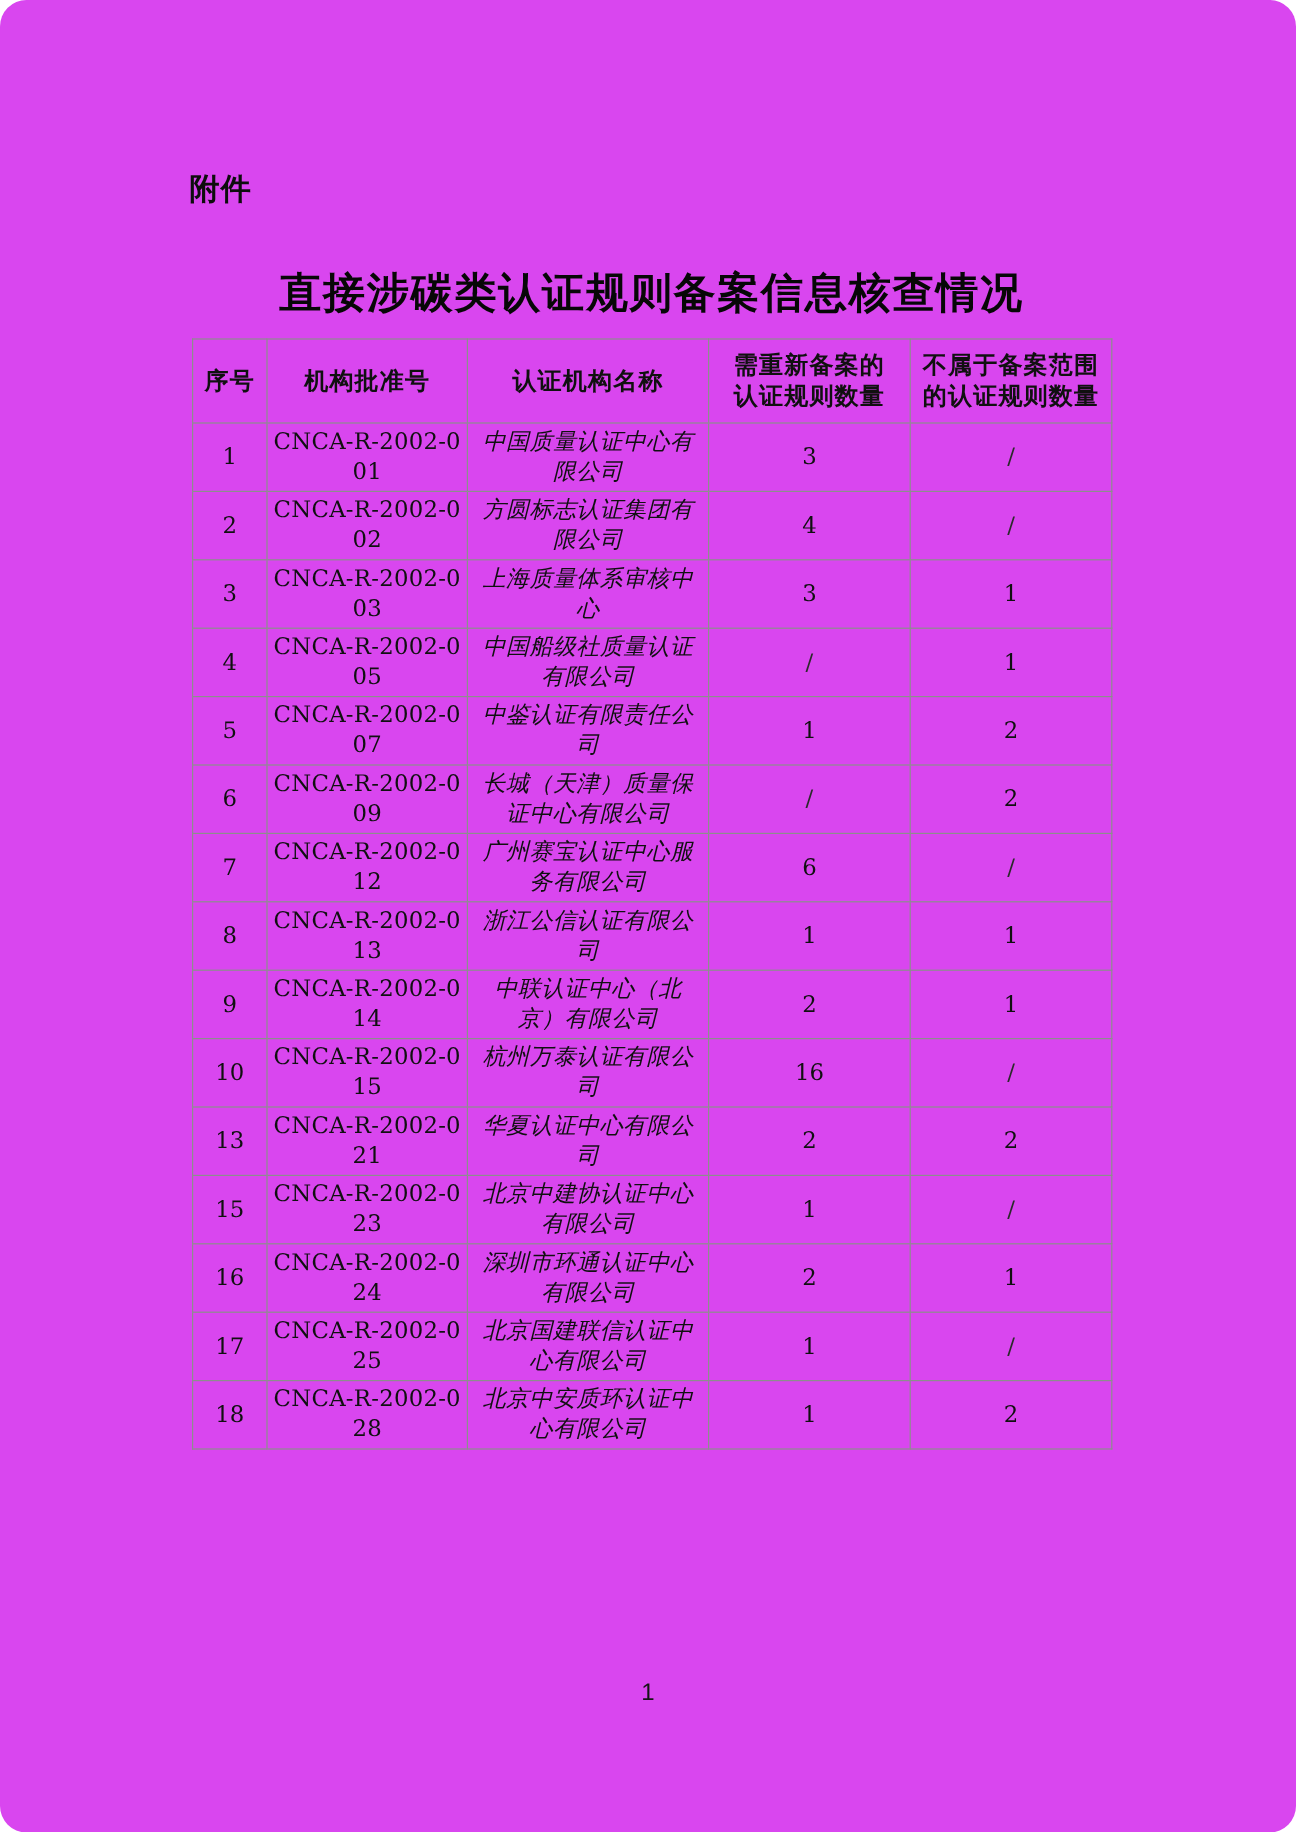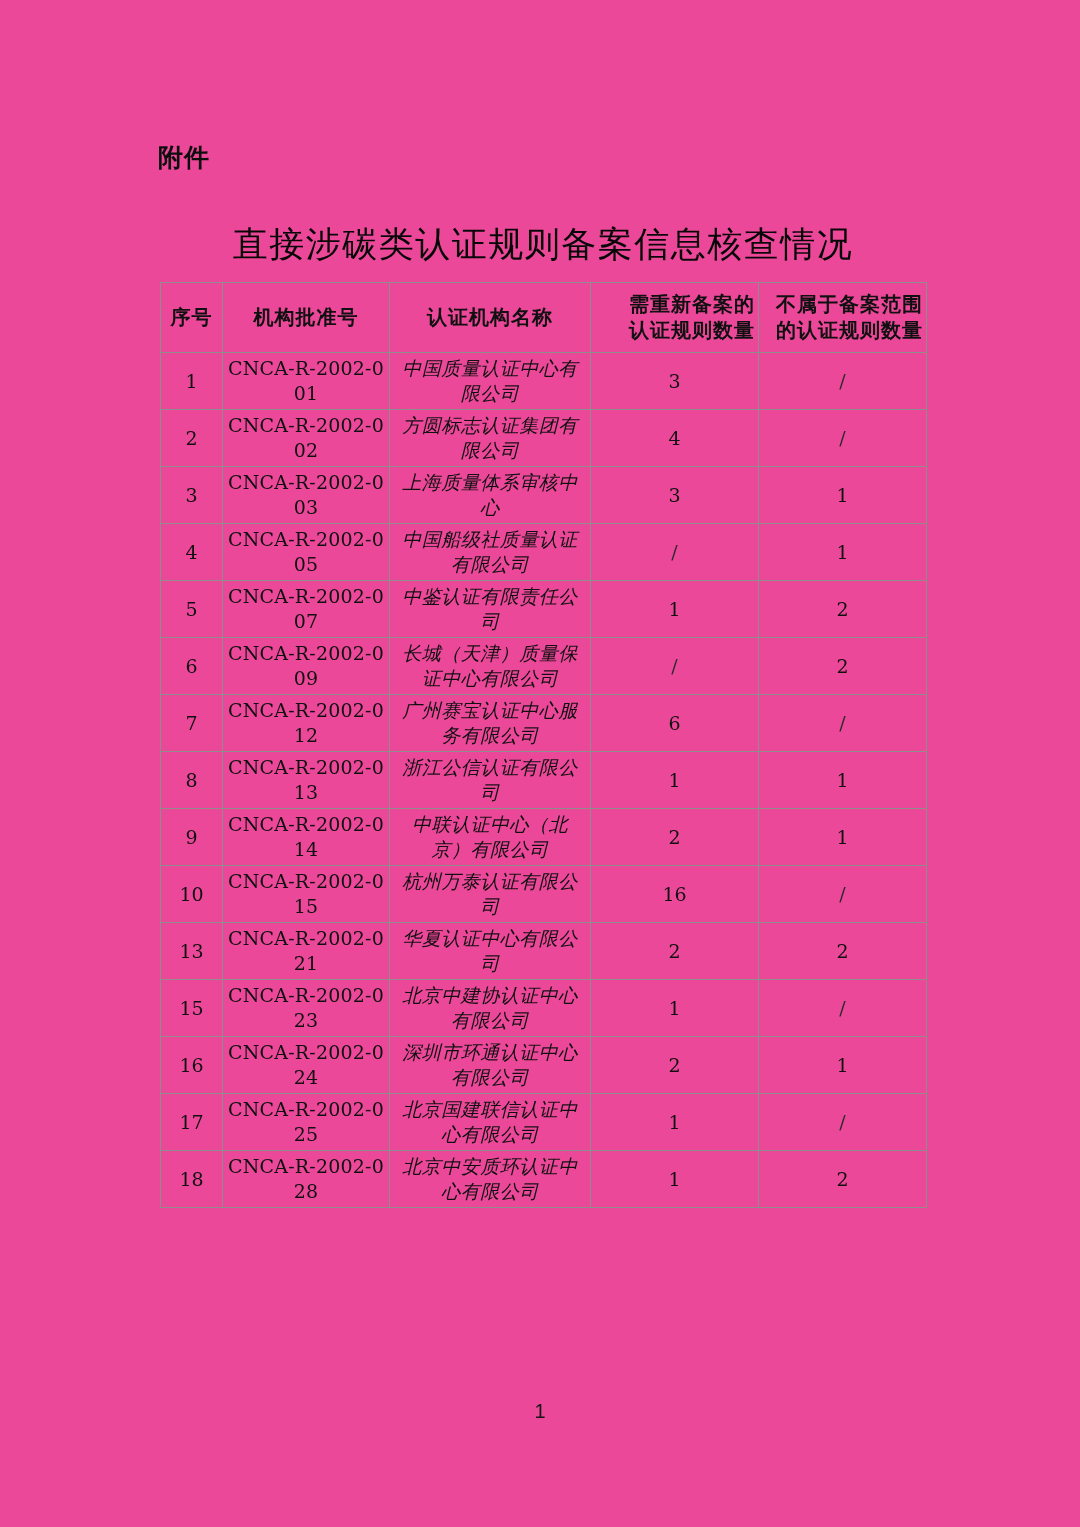--- a/index.html
+++ b/index.html
@@ -13,21 +13,22 @@
     height: 1527px;
     position: relative;
     font-family: "DejaVu Serif", "Liberation Serif", serif;
     color: #111111;
     overflow: hidden;
   }
 
   .page {
     position: absolute;
     inset: 0;
-    background: #ec4899;
+    background: #d946ef;
+    border-radius: 22px;
   }
 
   
   .attachment-label {
     position: absolute;
     left: 158px;
     top: 143px;
     font-size: 25px;
     font-weight: 700;
     letter-spacing: 1px;
@@ -37,21 +38,21 @@
   }
 
   
   .doc-title {
     position: absolute;
     left: 160px;
     top: 200px;
     width: 766px;
     text-align: center;
     font-size: 35px;
-    font-weight: 400;
+    font-weight: 700;
     letter-spacing: 1.5px;
     line-height: 1.25;
     color: #070707;
     white-space: nowrap;
   }
 
   
   .table-wrap {
     position: absolute;
     left: 160px;
@@ -114,21 +115,21 @@
   td.cell-num {
     font-size: 21px;
     font-weight: 500;
   }
   td.cell-num.is-slash {
     font-size: 19px;
     font-weight: 400;
     color: #2b2b2b;
   }
 
-  .hdr-line { display: block; text-align: right; }
+  .hdr-line { display: block; }
 
   
   .page-number {
     position: absolute;
     left: 0;
     right: 0;
     top: 1400px;
     text-align: center;
     font-size: 20px;
     font-family: "Liberation Sans", sans-serif;

